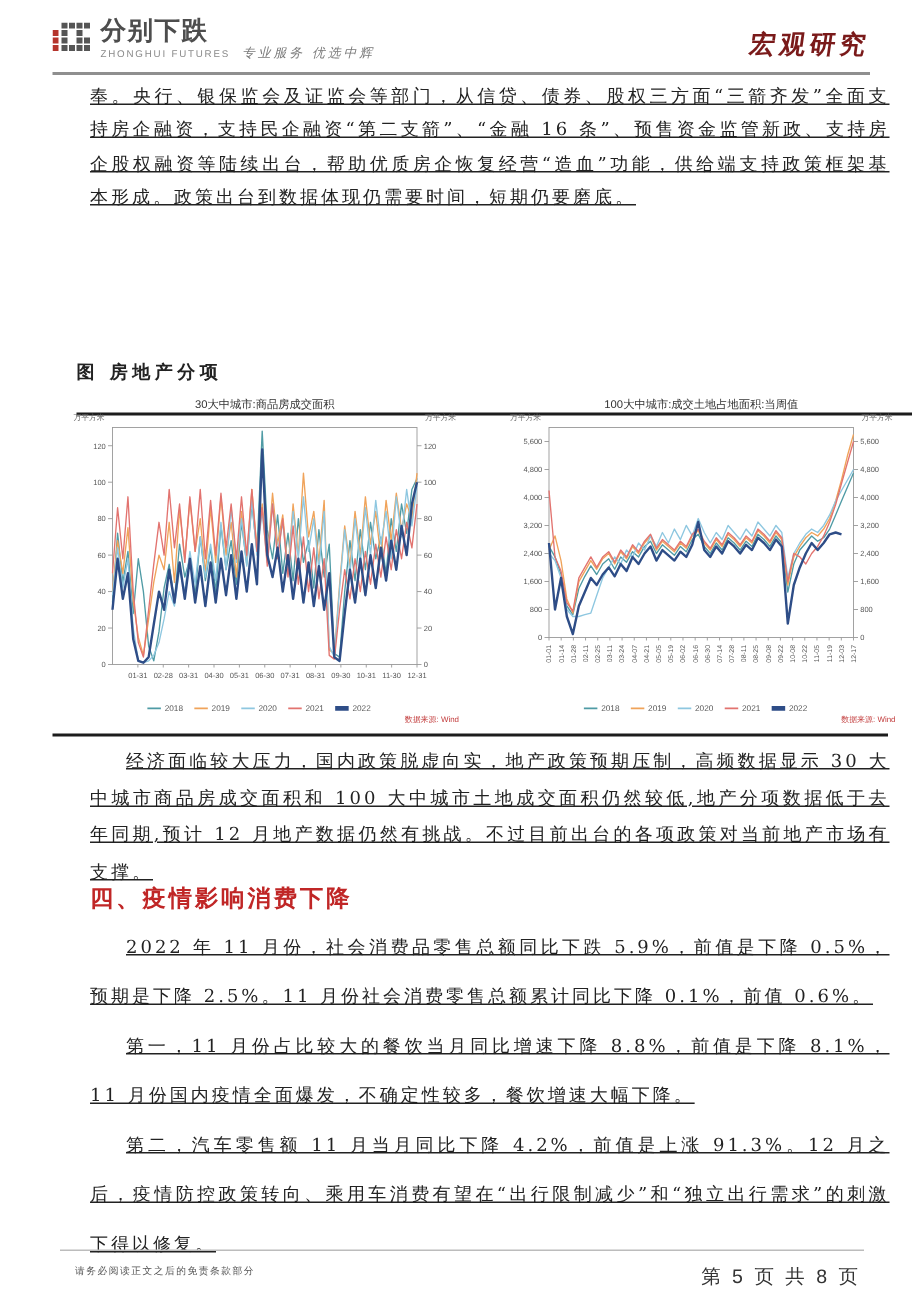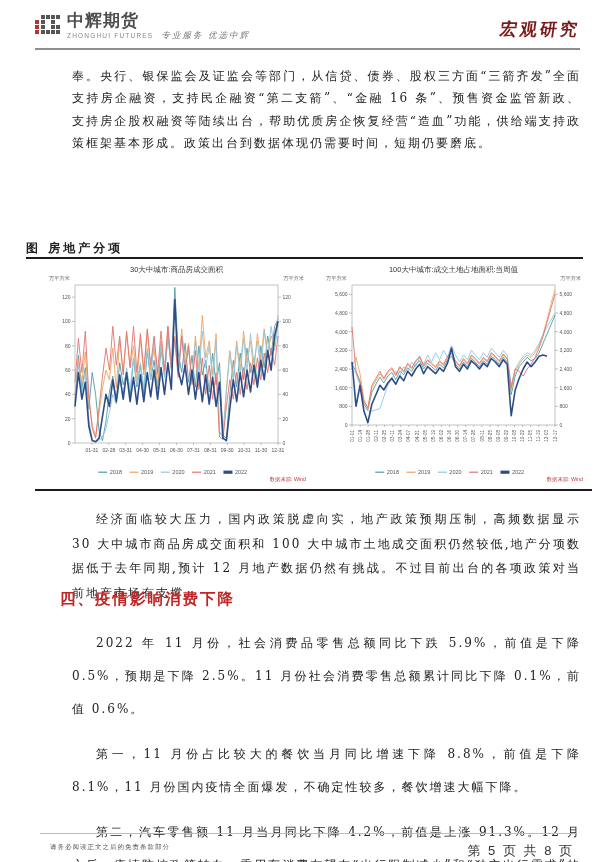--- a/index.html
+++ b/index.html
@@ -11,29 +11,29 @@
   .logo-mark{margin-top:3px;margin-right:6px;}
   .logo-text .cn{font-family:"Liberation Sans",sans-serif;font-weight:bold;font-size:17px;color:#4d4d4d;letter-spacing:1px;line-height:18px;}
   .logo-sub{display:flex;align-items:baseline;gap:8px;}
   .logo-text .en{font-family:"Liberation Sans",sans-serif;font-size:6.5px;color:#8a8a8a;letter-spacing:1.2px;}
   .logo-text .tag{font-size:8.5px;color:#7a7a7a;font-style:italic;letter-spacing:2px;text-align:right;}
   .report-type{position:absolute;right:0;top:8px;font-weight:bold;font-size:17px;color:#7a1a1a;
                letter-spacing:3px;transform:skewX(-8deg);font-family:"DejaVu Serif",serif;}
   .hdr-rule{position:absolute;top:48px;left:35px;width:545px;height:2px;background:#8f8f8f;}
   
   .tblock{position:absolute;left:60px;width:533px;text-align:justify;font-size:12px;letter-spacing:2px;line-height:22.4px;}
-  .tblock p{margin:12px;}
+  .tblock p{margin:0;text-decoration:underline;}
   .tblock p.indent{text-indent:2em;}
   #tb1{top:53px;}
   #tb2{top:495px;line-height:24.5px;}
   #tb3{top:615px;line-height:33px;}
   
-  .fig-caption{position:absolute;top:240px;left:26px;width:557px;font-weight:bold;font-size:12px;letter-spacing:3px;
-               border-bottom:2px solid #1c1c1c;padding-bottom:0;}
-  .charts{position:absolute;top:261px;left:45px;width:545px;display:flex;gap:14px;}
+  .fig-caption{position:absolute;top:240px;left:51px;width:557px;font-weight:bold;font-size:12px;letter-spacing:3px;
+               border-bottom:2px solid #1c1c1c;padding-bottom:18px;}
+  .charts{position:absolute;top:261px;left:45px;width:545px;display:flex;gap:28px;}
   .fig-rule{position:absolute;top:489px;left:35px;width:557px;height:2px;background:#1c1c1c;}
   
   .sec-head{position:absolute;top:589px;left:60px;font-family:Liberation Mono, monospace;
             font-weight:bold;font-size:15.5px;color:#c02626;letter-spacing:2px;}
   
   .ftr-rule{position:absolute;top:833px;left:40px;width:536px;height:1px;background:#bcbcbc;}
   .ftr-left{position:absolute;top:843px;left:50px;font-size:6.5px;color:#555;letter-spacing:1px;font-family:"Liberation Sans",sans-serif;}
   .ftr-right{position:absolute;top:842px;right:42px;font-size:13px;color:#333;letter-spacing:2px;font-family:"Liberation Sans",sans-serif;}
 </style>
 </head>
@@ -57,21 +57,21 @@
             <rect x="16" y="10" width="4" height="4" fill="#555"></rect>
             <rect x="21" y="10" width="4" height="4" fill="#555"></rect>
           <rect x="0" y="15" width="4" height="4" fill="#b5342c"></rect>
             <rect x="6" y="15" width="4" height="4" fill="#555"></rect>
             <rect x="11" y="15" width="4" height="4" fill="#555"></rect>
             <rect x="16" y="15" width="4" height="4" fill="#555"></rect>
             <rect x="21" y="15" width="4" height="4" fill="#555"></rect>
         </g>
       </svg>
       <div class="logo-text">
-        <div class="cn">中辉期货</div>
+        <div class="cn">分别下跌</div>
         <div class="logo-sub">
           <span class="en">ZHONGHUI FUTURES</span>
           <span class="tag">专业服务 优选中辉</span>
         </div>
       </div>
     </div>
     <div class="report-type">宏观研究</div>
   </div>
   <div class="hdr-rule"></div>
 

